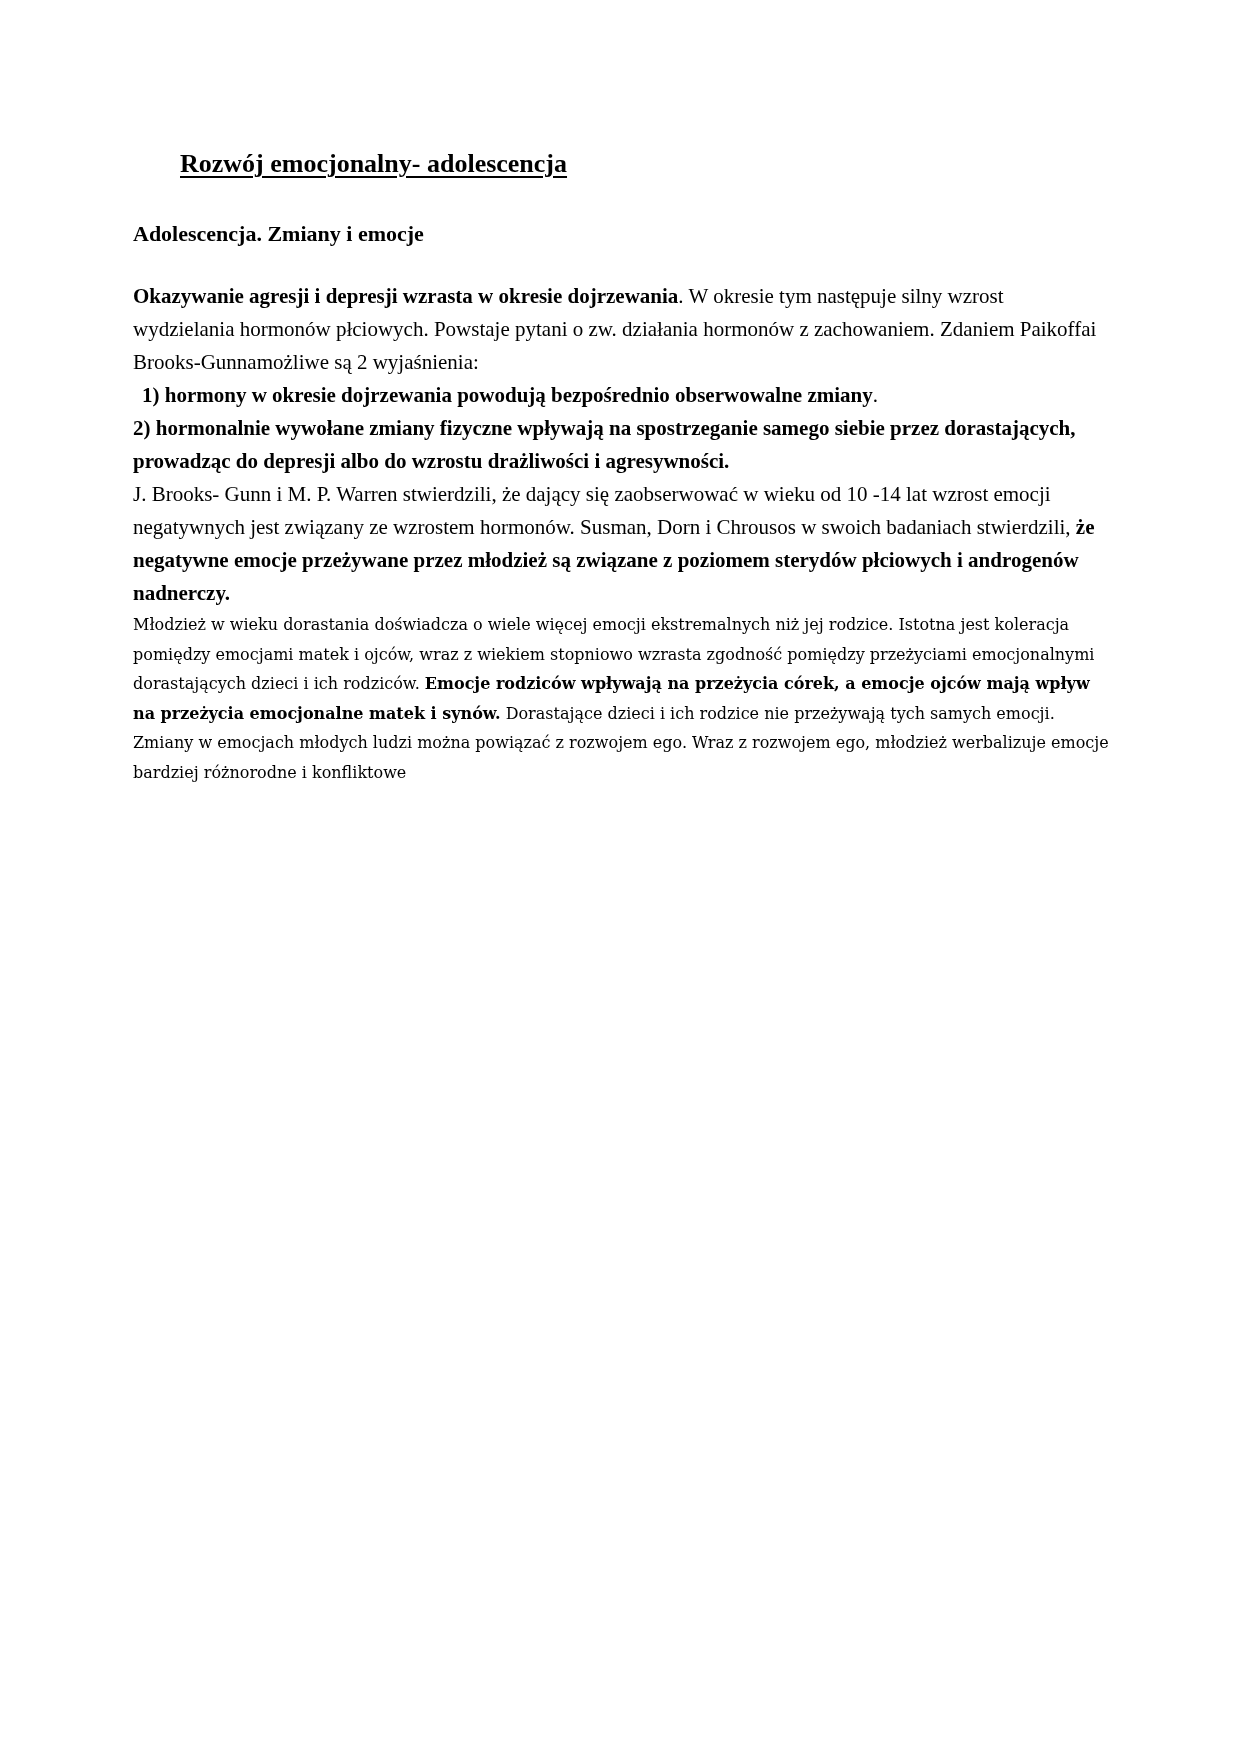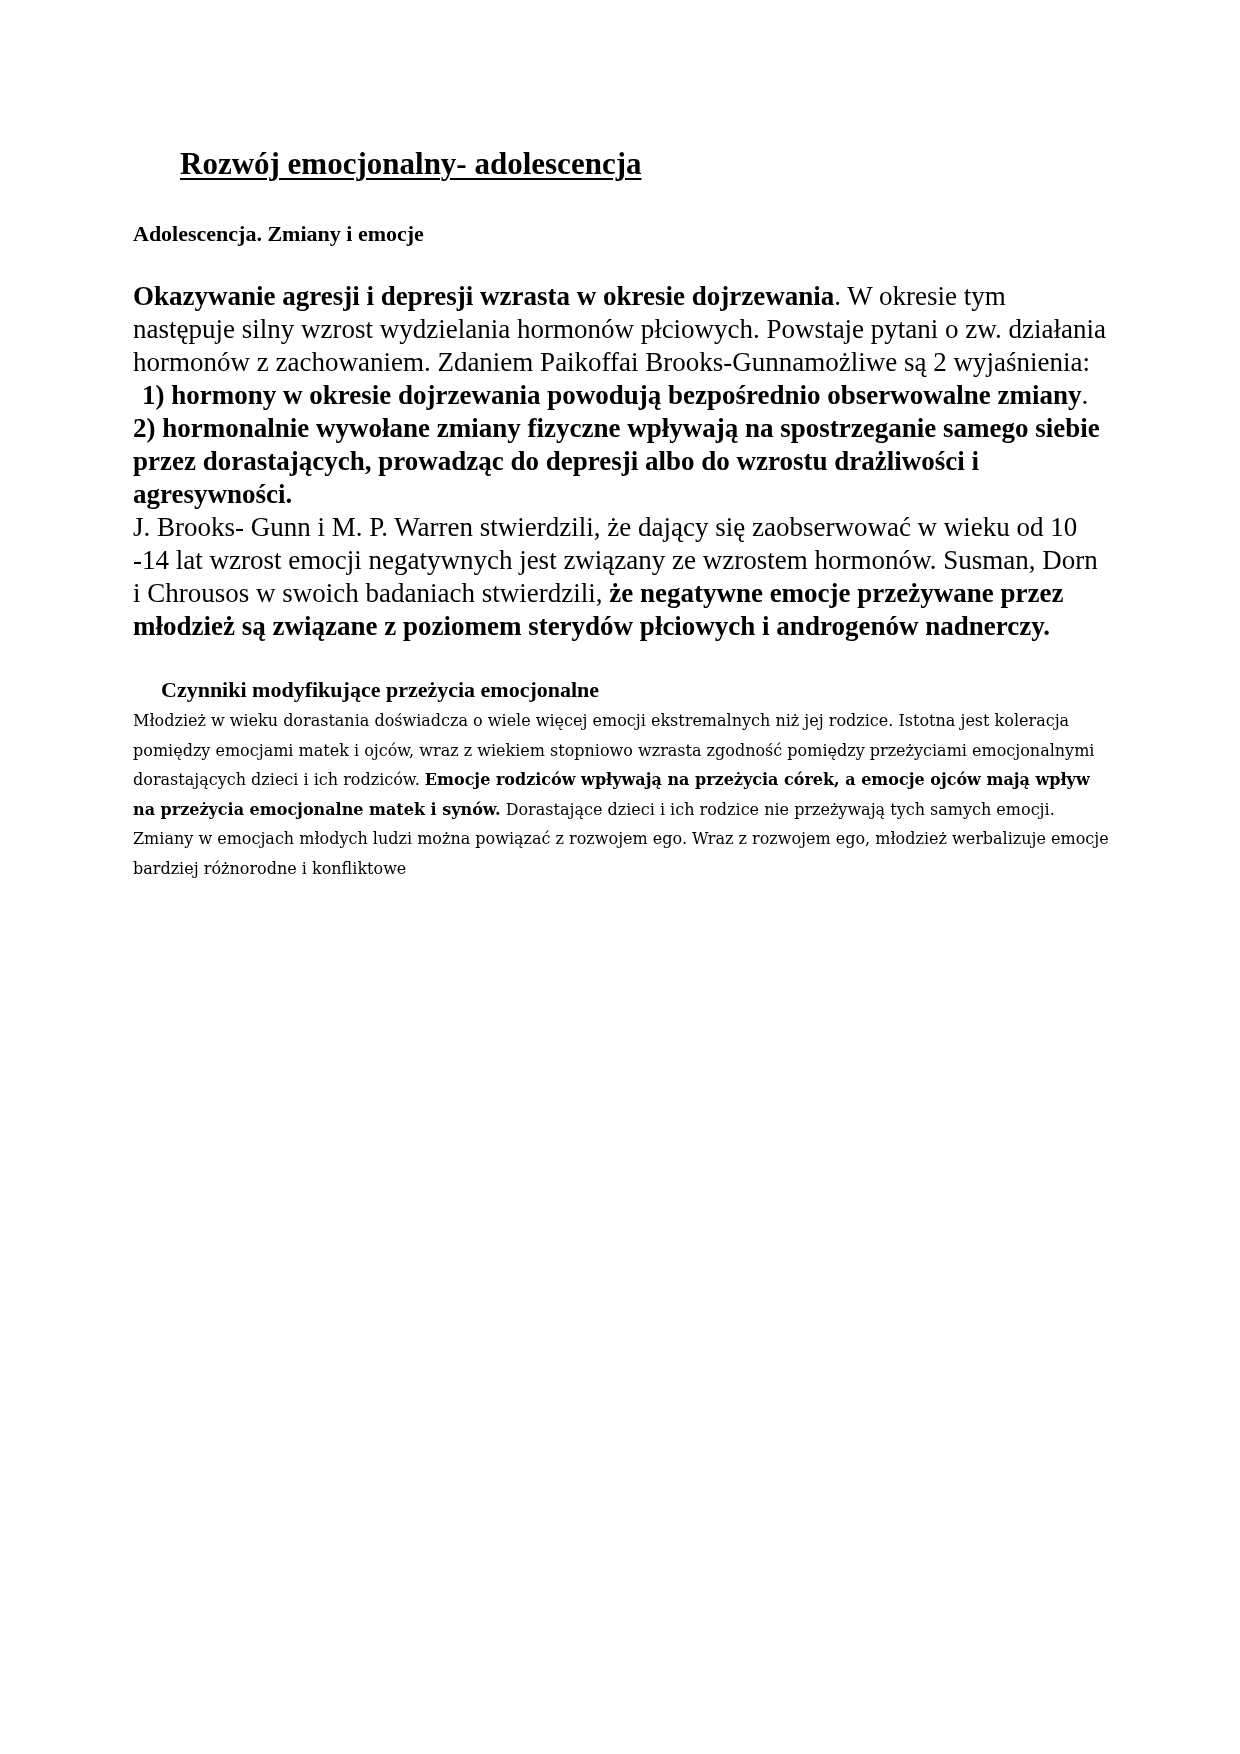--- a/index.html
+++ b/index.html
@@ -17,38 +17,38 @@
     position: relative;
     width: 1240px;
     height: 1754px;
     box-sizing: border-box;
     padding: 148px 130px 0 133px;
     font-family: "Liberation Serif", serif;
   }
   .doc-title {
     margin: 0 0 0 47px;
     font-family: "Liberation Serif", serif;
-    font-size: 31px;
+    font-size: 26px;
     line-height: 32px;
     font-weight: bold;
     text-decoration: underline;
     text-decoration-thickness: 2px;
     text-underline-offset: 4px;
   }
   .h-sub {
     margin: 40px 0 0 0;
     font-family: "Liberation Serif", serif;
     font-size: 22px;
     line-height: 28px;
     font-weight: bold;
   }
   .para-1 {
     margin: 32px 0 0 0;
     font-family: "Liberation Serif", serif;
-    font-size: 27px;
+    font-size: 21px;
     line-height: 33px;
     font-weight: normal;
   }
   .h-factors {
     margin: 30px 0 0 0;
     padding-left: 28px;
     font-family: "Liberation Serif", serif;
     font-size: 22px;
     line-height: 33px;
     font-weight: bold;
@@ -67,17 +67,16 @@
 <body style="background: rgb(255, 255, 255); color: rgb(0, 0, 0);">
 
 <div class="page">
 
   <h1 class="doc-title">Rozwój emocjonalny- adolescencja</h1>
 
   <h2 class="h-sub">Adolescencja. Zmiany i emocje</h2>
 
   <p class="para-1"><span class="b">Okazywanie agresji i depresji wzrasta w okresie dojrzewania</span><span>. W okresie tym następuje silny wzrost wydzielania hormonów płciowych. Powstaje pytani o zw. działania hormonów z zachowaniem. Zdaniem Paikoffai Brooks-Gunnamożliwe są 2 wyjaśnienia:</span><br><span class="b sp1">1) hormony w okresie dojrzewania powodują bezpośrednio obserwowalne zmiany</span><span>.</span><br><span class="b">2) hormonalnie wywołane zmiany fizyczne wpływają na spostrzeganie samego siebie przez dorastających, prowadząc do depresji albo do wzrostu drażliwości i agresywności.</span><br><span>J. Brooks- Gunn i M. P. Warren stwierdzili, że dający się zaobserwować w wieku od 10 -14 lat wzrost emocji negatywnych jest związany ze wzrostem hormonów. Susman, Dorn i Chrousos w swoich badaniach stwierdzili, </span><span class="b">że negatywne emocje przeżywane przez młodzież są związane z  poziomem sterydów płciowych i androgenów nadnerczy.</span></p>
 
-  <h2 class="h-factors">Czynniki modyfikujące przeżycia emocjonalne</h2>
 
   <p class="para-2"><span>Młodzież w wieku dorastania doświadcza o wiele więcej emocji ekstremalnych niż jej rodzice. Istotna jest koleracja pomiędzy emocjami matek i ojców, wraz z wiekiem stopniowo wzrasta zgodność pomiędzy przeżyciami emocjonalnymi dorastających dzieci i ich rodziców. </span><span class="b">Emocje rodziców wpływają na przeżycia córek, a emocje ojców mają wpływ na przeżycia emocjonalne matek i synów.</span><span> Dorastające dzieci i ich rodzice nie przeżywają tych samych emocji. Zmiany w emocjach młodych ludzi można powiązać z rozwojem ego. Wraz z rozwojem ego, młodzież werbalizuje emocje bardziej różnorodne i konfliktowe</span></p>
 
 </div>
 
 </body></html>

